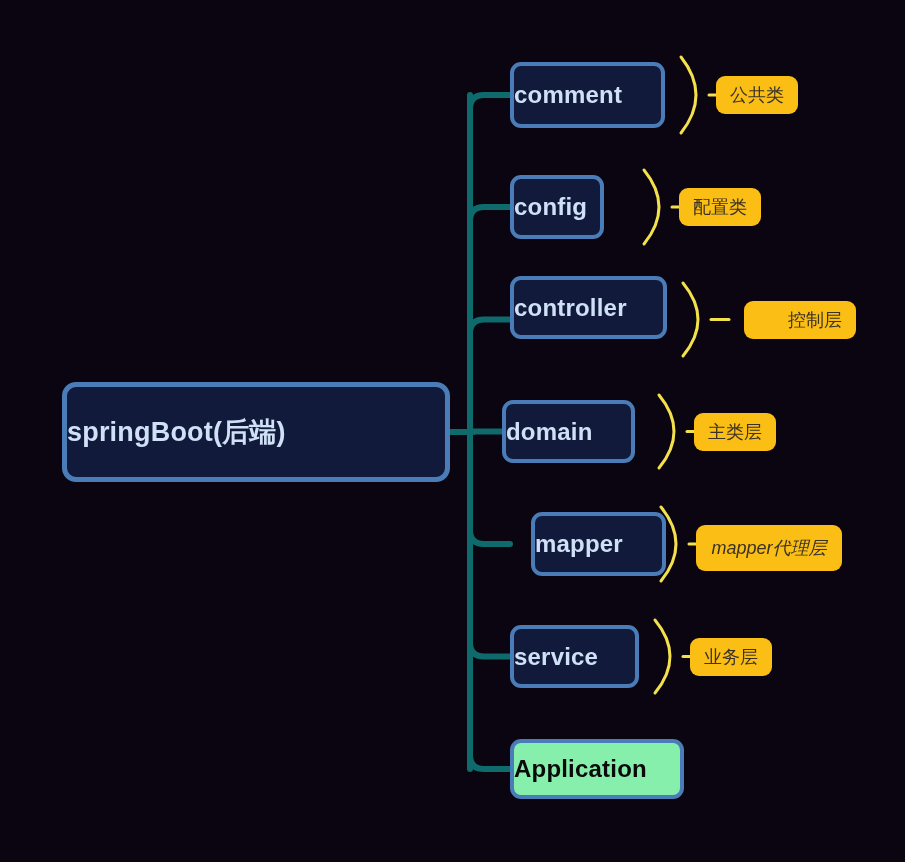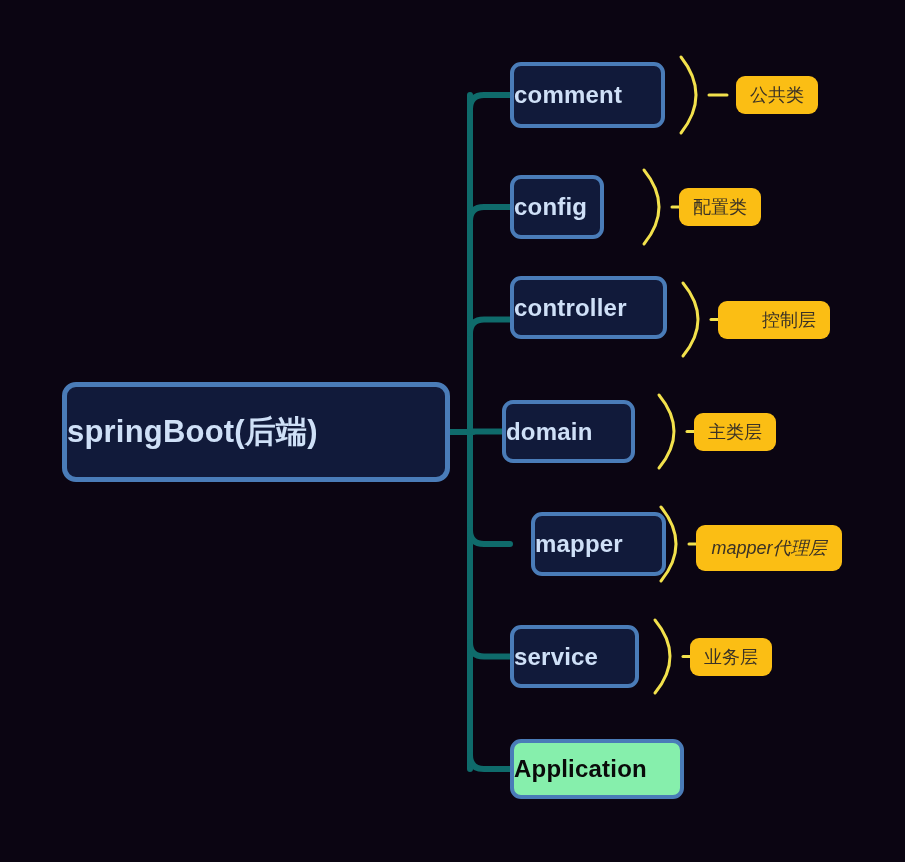--- a/index.html
+++ b/index.html
@@ -36,21 +36,21 @@
     border: 4px solid #4a7cb8;
     background: #111a3a;
     color: #cfe0f7;
     font-weight: bold;
     letter-spacing: 0.2px;
     white-space: nowrap;
   }
   .node.root {
     border-radius: 14px;
     border-width: 5px;
-    font-size: 31px;
+    font-size: 27px;
   }
   .node.child {
     font-size: 24px;
   }
   .node.highlight {
     background: #86efac;
     color: #0a0a0a;
     border-color: #4a7cb8;
   }
   .tag {
@@ -89,41 +89,41 @@
 <div class="node root" style="left: 62px; top: 382px; width: 388px; height: 100px;">
       <span>springBoot(后端)</span>
     </div>
     <div class="node child" style="left: 510px; top: 62px; width: 155px; height: 66px;">
       <span>comment</span>
     </div>
     <svg class="brace" width="56" height="82" style="left: 677px; top: 54px;">
       <path d="M 4 3 Q 34 41 4 79" fill="none" stroke="#f2e14c" stroke-width="3" stroke-linecap="round"></path>
       <path d="M 32 41 L 50 41" fill="none" stroke="#f2e14c" stroke-width="3" stroke-linecap="round"></path>
     </svg>
-    <div class="tag" style="left: 736px; top: 76px; min-width: 82px; height: 38px;">
+    <div class="tag" style="left: 716px; top: 76px; min-width: 82px; height: 38px;">
       <span>公共类</span>
     </div>
     <div class="node child" style="left: 510px; top: 175px; width: 94px; height: 64px;">
       <span>config</span>
     </div>
     <svg class="brace" width="56" height="80" style="left: 640px; top: 167px;">
       <path d="M 4 3 Q 34 40 4 77" fill="none" stroke="#f2e14c" stroke-width="3" stroke-linecap="round"></path>
       <path d="M 32 40 L 50 40" fill="none" stroke="#f2e14c" stroke-width="3" stroke-linecap="round"></path>
     </svg>
     <div class="tag" style="left: 679px; top: 188px; min-width: 80px; height: 38px;">
       <span>配置类</span>
     </div>
     <div class="node child" style="left: 510px; top: 276px; width: 157px; height: 63px;">
       <span>controller</span>
     </div>
     <svg class="brace" width="56" height="79" style="left: 679px; top: 280px;">
       <path d="M 4 3 Q 34 39.5 4 76" fill="none" stroke="#f2e14c" stroke-width="3" stroke-linecap="round"></path>
       <path d="M 32 39.5 L 50 39.5" fill="none" stroke="#f2e14c" stroke-width="3" stroke-linecap="round"></path>
     </svg>
-    <div class="tag" style="left: 718px; top: 300.5px; min-width: 80px; height: 38px; padding-left: 44px;">
+    <div class="tag" style="left: 744px; top: 300.5px; min-width: 80px; height: 38px; padding-left: 44px;">
       <span>控制层</span>
     </div>
     <div class="node child" style="left: 502px; top: 400px; width: 133px; height: 63px;">
       <span>domain</span>
     </div>
     <svg class="brace" width="56" height="79" style="left: 655px; top: 392px;">
       <path d="M 4 3 Q 34 39.5 4 76" fill="none" stroke="#f2e14c" stroke-width="3" stroke-linecap="round"></path>
       <path d="M 32 39.5 L 50 39.5" fill="none" stroke="#f2e14c" stroke-width="3" stroke-linecap="round"></path>
     </svg>
     <div class="tag" style="left: 694px; top: 412.5px; min-width: 80px; height: 38px;">

